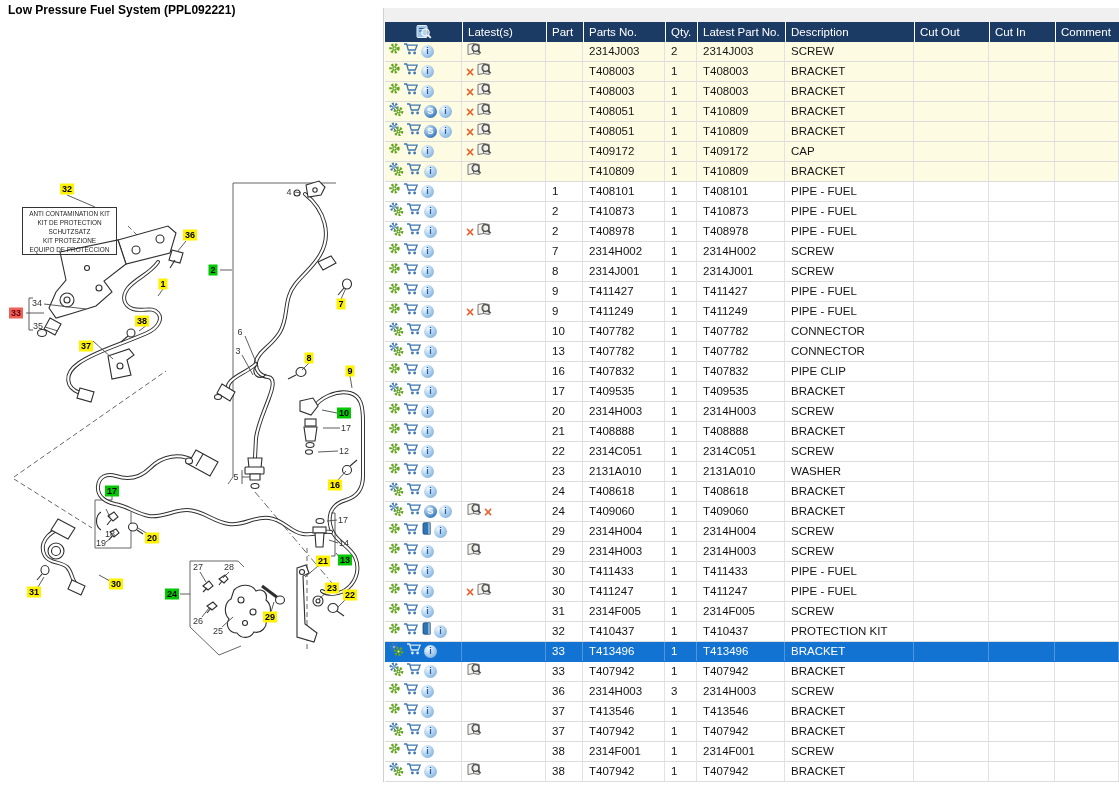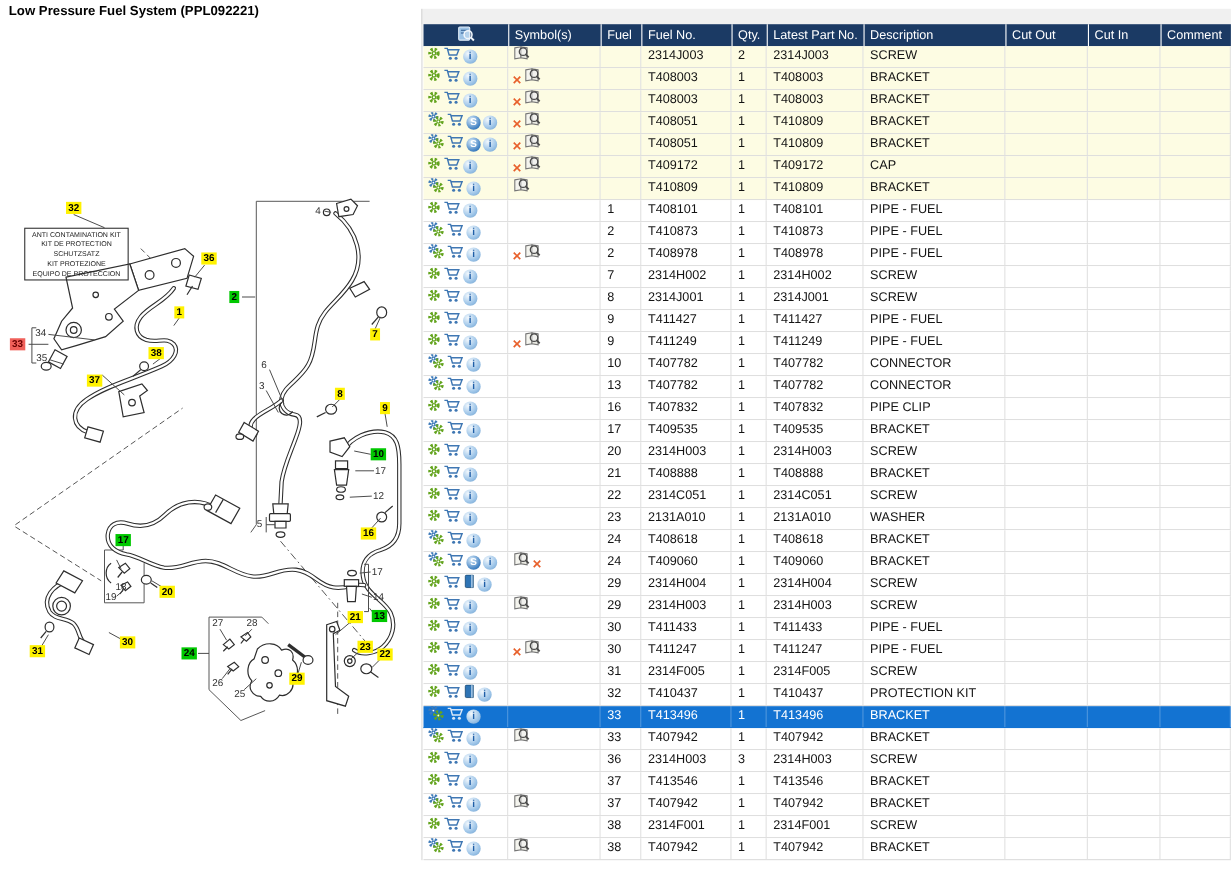--- a/index.html
+++ b/index.html
@@ -276,23 +276,23 @@
     <div class="thead">
         <div class="hcell" style="width: 77px;">
           <span><svg width="17" height="15" viewBox="0 0 17 15">
               <rect x="2" y="1.5" width="10" height="12" rx="1" fill="#9DC3E6" stroke="#E3EEF8"></rect>
               <line x1="4" y1="4.5" x2="10" y2="4.5" stroke="#2F5B8F"></line>
               <line x1="4" y1="7" x2="8" y2="7" stroke="#2F5B8F"></line>
               <circle cx="10.5" cy="8.5" r="3.6" fill="rgba(255,255,255,.25)" stroke="#F2F7FC" stroke-width="1.4"></circle>
               <line x1="13" y1="11" x2="15.8" y2="13.8" stroke="#F2F7FC" stroke-width="1.8"></line>
             </svg></span>
         </div>
-        <div class="hcell" style="width: 84px;">Symbol(s)</div>
-        <div class="hcell" style="width: 37px;">Fuel</div>
-        <div class="hcell" style="width: 82px;">Fuel No.</div>
+        <div class="hcell" style="width: 84px;">Latest(s)</div>
+        <div class="hcell" style="width: 37px;">Part</div>
+        <div class="hcell" style="width: 82px;">Parts No.</div>
         <div class="hcell" style="width: 32px;">Qty.</div>
         <div class="hcell" style="width: 88px;">Latest Part No.</div>
         <div class="hcell" style="width: 129px;">Description</div>
         <div class="hcell" style="width: 75px;">Cut Out</div>
         <div class="hcell" style="width: 66px;">Cut In</div>
         <div class="hcell" style="width: 64px;">Comment</div>
       </div>
     <div>
         <div class="row yellow">
           <div class="cell icons" style="width: 77px;">

